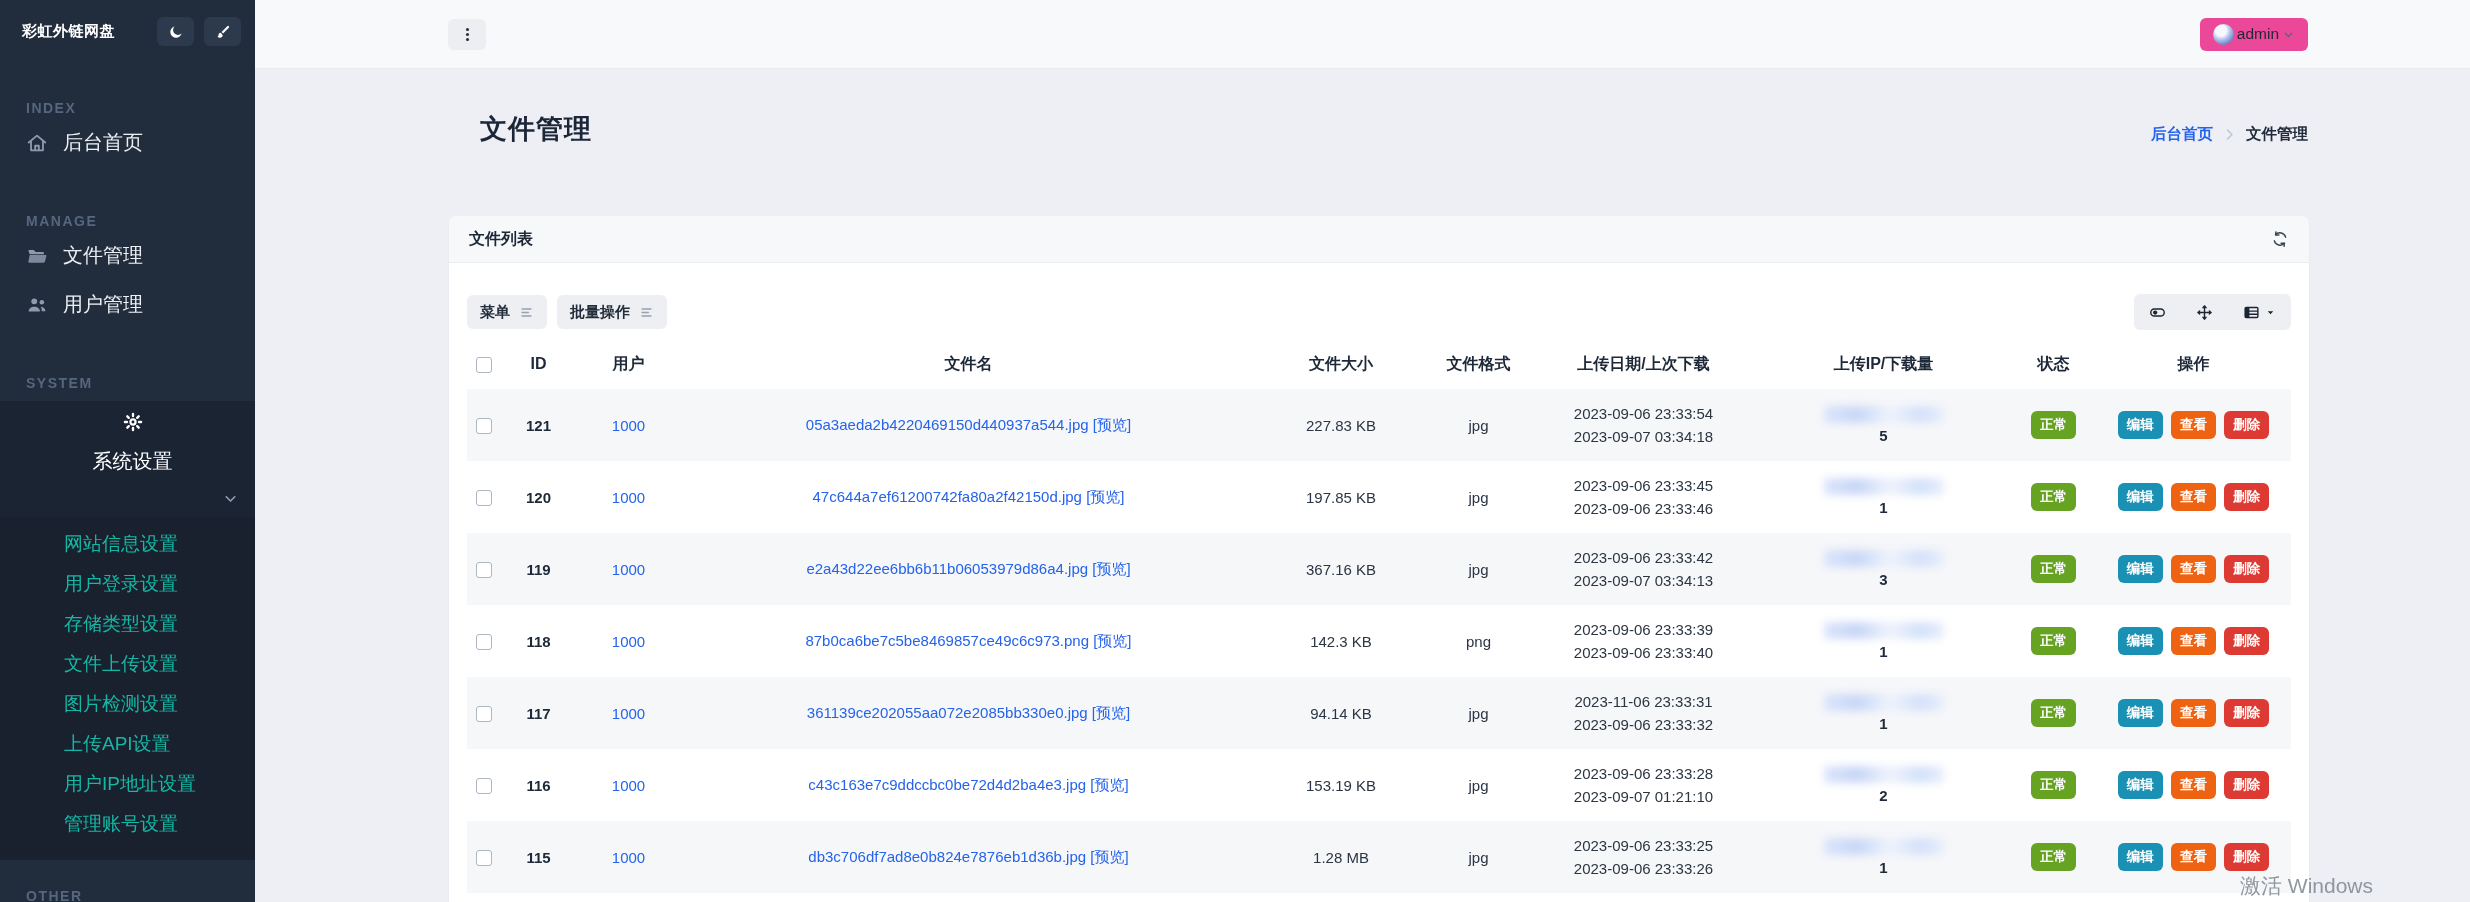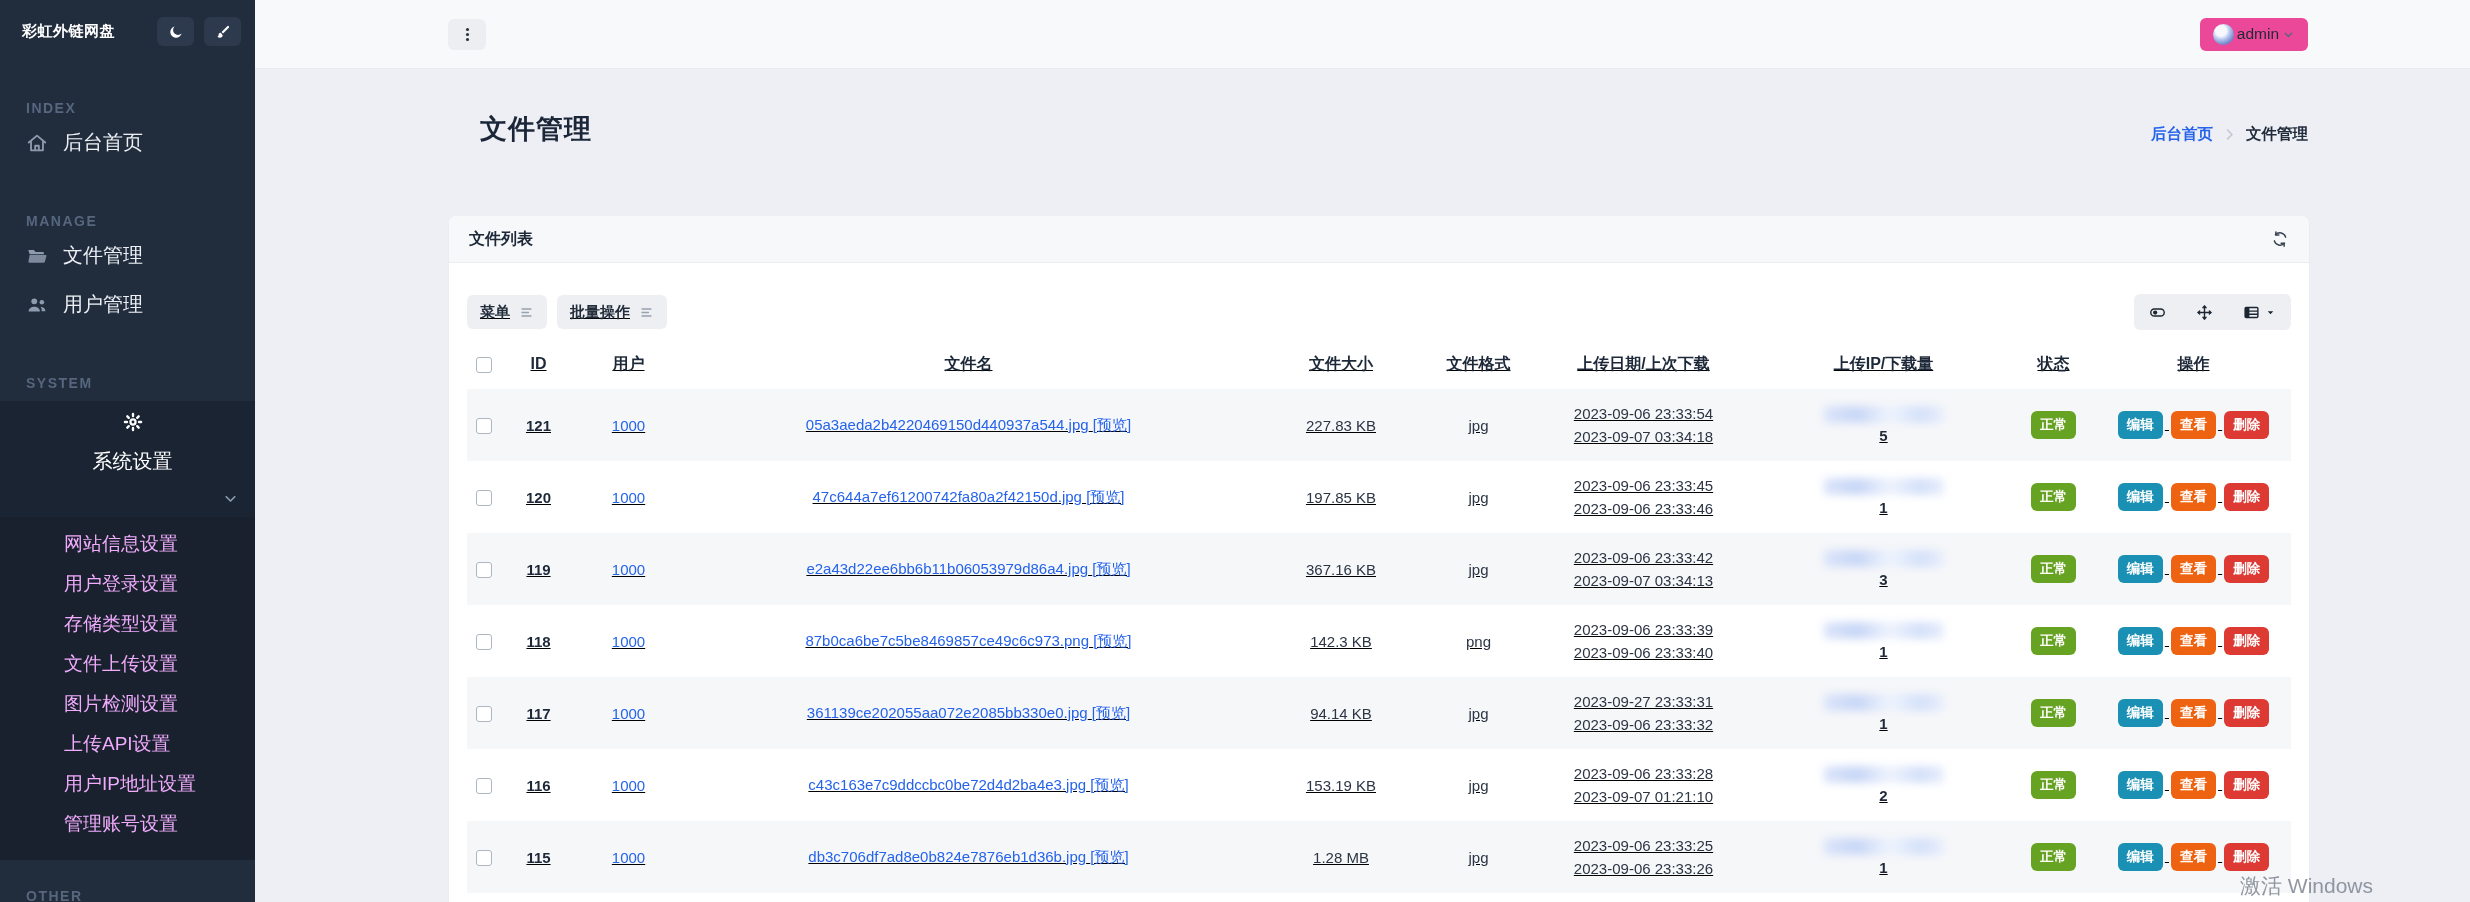--- a/index.html
+++ b/index.html
@@ -18,21 +18,21 @@
   .side-label.first { margin-top:42px; }
   .side-item { display:flex; align-items:center; gap:15px; padding:9px 16px 9px 26px; margin-top:4px;
                font-size:20px; color:#eceff4; cursor:pointer; white-space:nowrap; }
   .side-item .si { width:22px; height:22px; color:#8d9bae; flex:0 0 auto; display:flex; }
   .side-item .si svg { width:22px; height:22px; }
   .side-item.active { background:#1b2433; color:#ffffff; padding-top:10px; padding-bottom:10px; margin-top:10px;flex-direction:column; }
   .side-item.active .si { color:#ffffff; }
   .chev { margin-left:auto; color:#8d9bae; display:flex; }
   .chev svg { width:17px; height:17px; }
   .submenu { background:#19212e; padding:7px 0 16px 0; }
-  .sub-item { font-size:19px; color:#f0abfc; padding:7px 0 7px 64px; cursor:pointer; white-space:nowrap; }
+  .sub-item { font-size:19px; color:#14b8a6; padding:7px 0 7px 64px; cursor:pointer; white-space:nowrap; }
   .side-note { margin-top:34px; text-align:center; font-size:14.5px; color:#5d6b80; }
 
   
   .main { flex:1; position:relative; height:100%; }
   .topbar { height:69px; background:#f8f9fa; border-bottom:1px solid #e9ebef;
             display:flex; align-items:center; justify-content:space-between; padding:0 162px 0 193px; }
   .kebab { width:38px; height:31px; border:none; border-radius:6px; background:#eceef2; color:#2a3340;
            display:flex; align-items:center; justify-content:center; cursor:pointer; }
   .kebab svg { width:17px; height:17px; }
   .user-chip { height:33px; background:#ec4899; border-radius:6px; display:flex; align-items:center; gap:3px;
@@ -51,21 +51,21 @@
   .crumb-cur { color:#212c3c; }
 
   
   .card { position:absolute; left:194px; top:216px; width:1860px; height:760px; background:#ffffff;
           border-radius:8px; box-shadow:0 1px 2px rgba(16,24,40,.05); }
   .card-head { height:47px; background:#f7f8fa; border-bottom:1px solid #ebedf1; border-radius:8px 8px 0 0;
                display:flex; align-items:center; justify-content:space-between; padding:0 20px; }
   .card-title { font-size:16px; font-weight:bold; color:#1d2838; }
   .refresh-btn { border:none; background:none; color:#3a4451; cursor:pointer; display:flex; }
   .refresh-btn svg { width:18px; height:18px; }
-  .card-body { padding:0 18px;text-decoration:underline; }
+  .card-body { padding:0 18px; }
 
   .tbl-toolbar { margin-top:31px; display:flex; align-items:center; justify-content:space-between; }
   .tb-left { display:flex; gap:10px; }
   .tb-btn { height:34px; border:none; border-radius:6px; background:#edeff3; color:#222c3a;
             font-size:15px; font-weight:bold; font-family:inherit; display:flex; align-items:center; gap:9px;
             padding:0 13px; cursor:pointer; }
   .tb-btn svg { width:15px; height:15px; color:#98a1ae; }
   .icon-group { height:36px; background:#edeff3; border-radius:6px; display:flex; align-items:center; }
   .icon-group button { height:100%; border:none; background:none; color:#1c2632; padding:0 15px;
                        display:flex; align-items:center; gap:5px; cursor:pointer; }
@@ -432,21 +432,21 @@
     <td><input type="checkbox" class="cbx" style=""></td>
     <td class="c-id">117</td>
     <td><a class="link">1000</a></td>
     <td>
       <a class="link">361139ce202055aa072e2085bb330e0.jpg</a>
       <a class="link preview">[预览]</a>
     </td>
     <td>94.14 KB</td>
     <td>jpg</td>
     <td class="c-dates">
-      <div>2023-09-27 23:33:31</div>
+      <div>2023-11-06 23:33:31</div>
       <div>2023-09-06 23:33:32</div>
     </td>
     <td>
       <div class="ip-blur"></div>
       <div class="dl-count">1</div>
     </td>
     <td><span class="badge-ok" style="background: rgb(103, 163, 34);">正常</span></td>
     <td>
       <button class="act edit" style="background: rgb(26, 145, 180);">编辑</button>
       <button class="act view" style="background: rgb(238, 99, 17);">查看</button>

